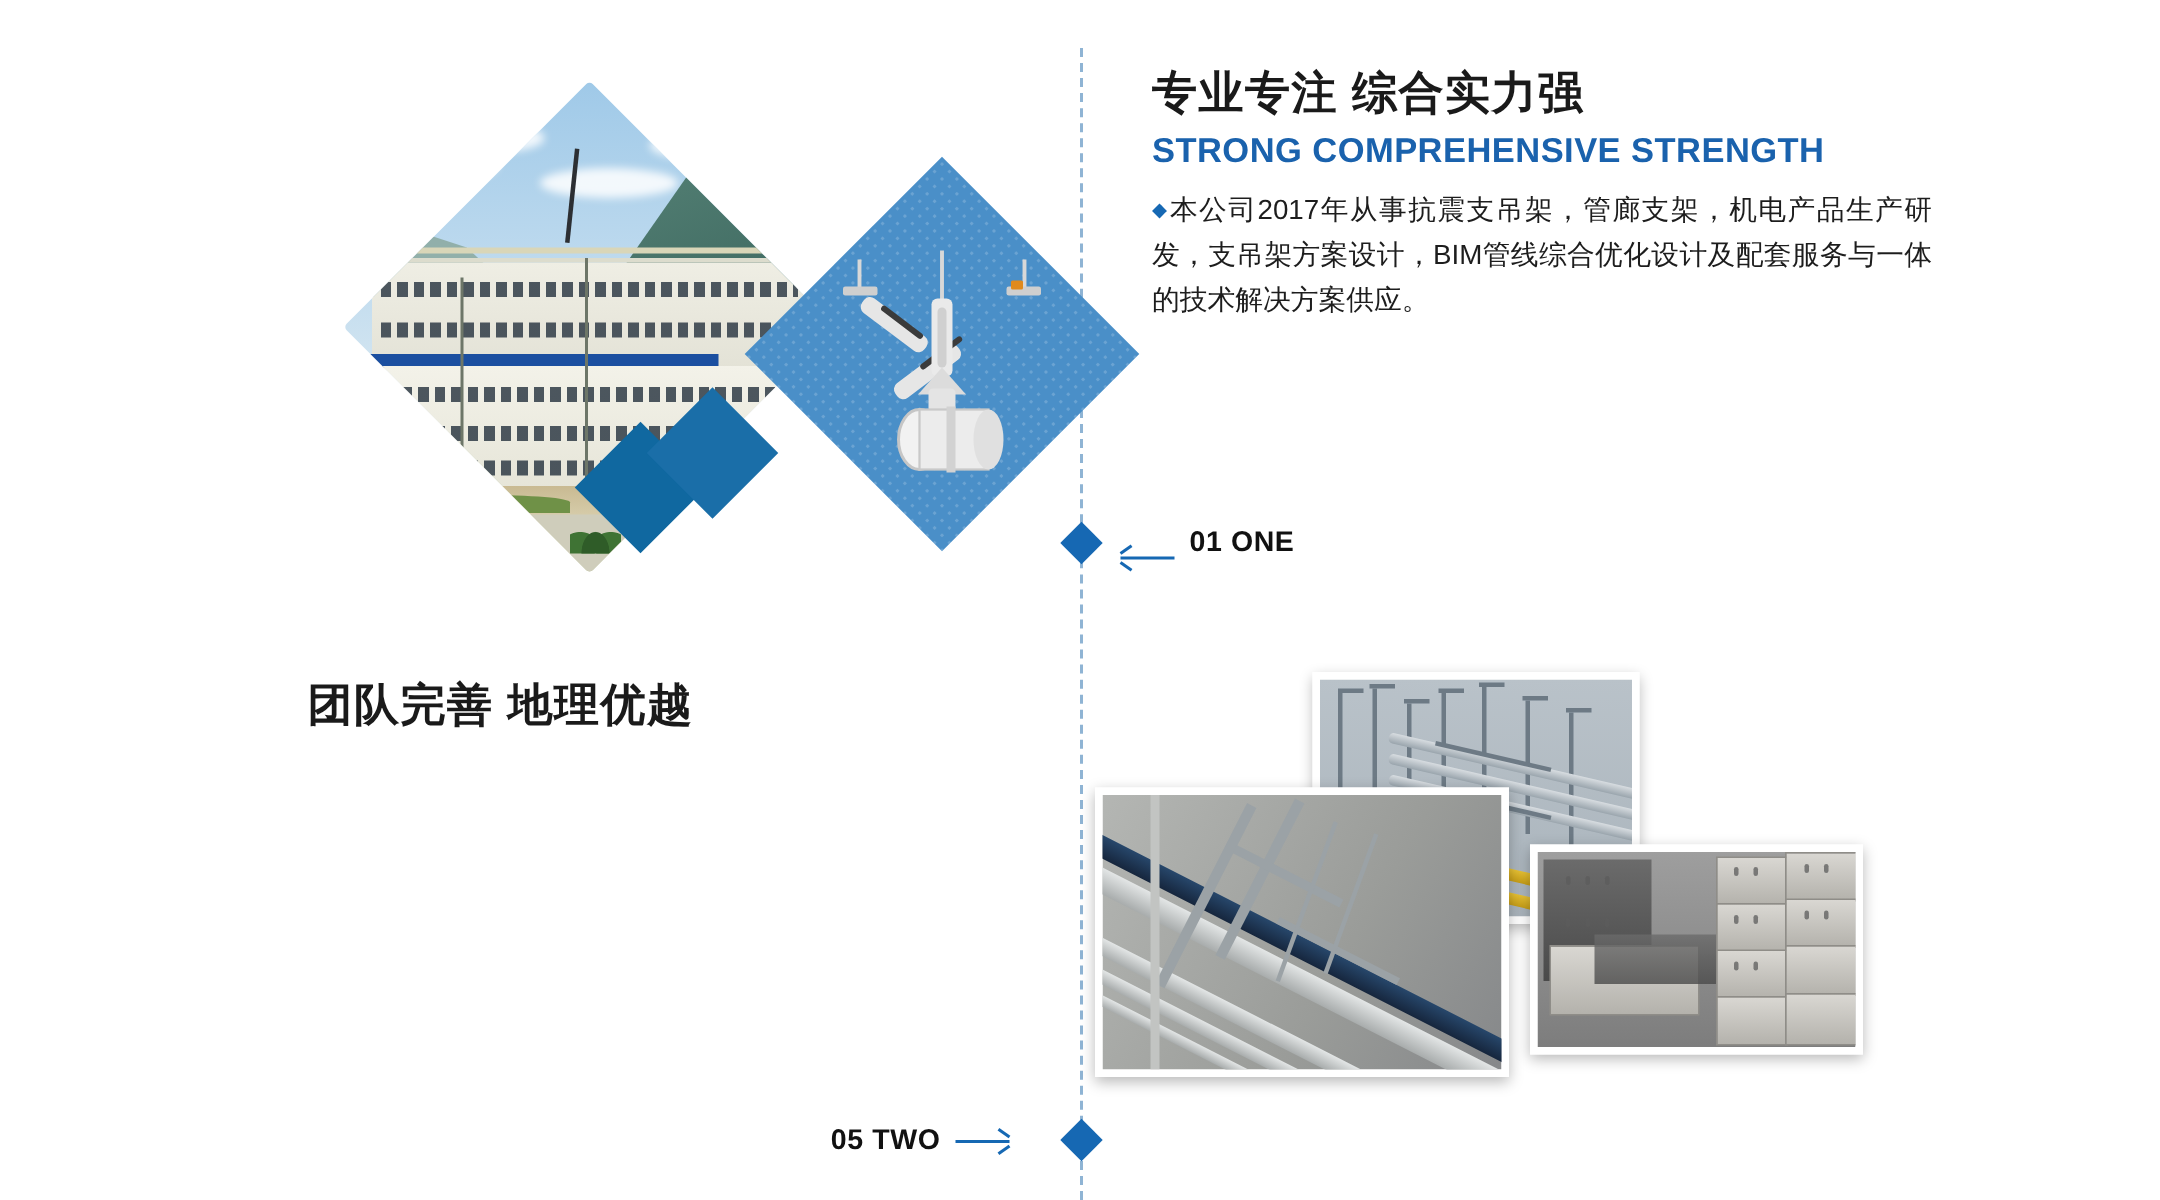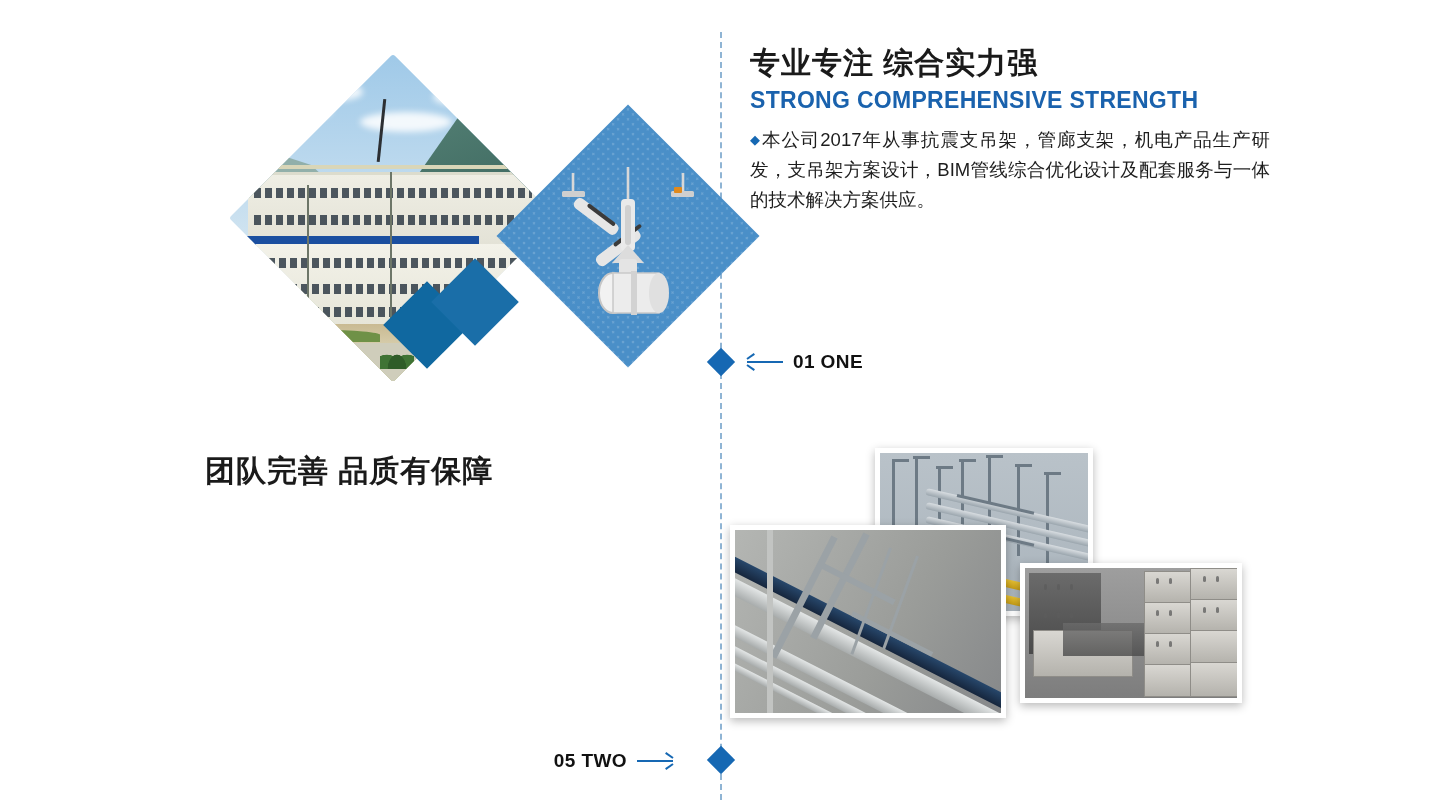--- a/index.html
+++ b/index.html
@@ -44,21 +44,21 @@
   .marker {
     position: absolute;
     display: flex;
     align-items: center;
     gap: 10px;
     font-size: 19px;
     font-weight: bold;
     color: #111111;
     letter-spacing: .4px;
   }
-  .marker-one { left: 747px; top: 351px; }
+  .marker-one { left: 747px; top: 351px; align-items: flex-end; }
   .marker-two { right: 767px; top: 750px; }
   .arrow-line {
     display: inline-block;
     position: relative;
     width: 36px;
     height: 2px;
     background: #1668b3;
   }
   .arrow-line::before,
   .arrow-line::after {
@@ -68,21 +68,21 @@
     height: 2px;
     background: #1668b3;
   }
   .arrow-left::before { left: 0; top: -3px;  transform: rotate(-35deg); transform-origin: left center; }
   .arrow-left::after  { left: 0; top:  3px;  transform: rotate( 35deg); transform-origin: left center; }
   .arrow-right::before{ right: 0; top: -3px; transform: rotate( 35deg); transform-origin: right center; }
   .arrow-right::after { right: 0; top:  3px; transform: rotate(-35deg); transform-origin: right center; }
 
   
   .block { position: absolute; }
-  .block-one { left: 750px; top: 44px;  width: 520px; }
+  .block-one { left: 768px; top: 44px;  width: 520px; }
   .block-two { left: 205px; top: 452px; width: 500px; }
 
   .title-cn {
     font-size: 30px;
     font-weight: bold;
     color: #1a1a1a;
     letter-spacing: 1px;
     line-height: 1.25;
     margin: 0 0 4px 0;
   }
@@ -422,21 +422,21 @@
     <h3 class="title-en">STRONG COMPREHENSIVE STRENGTH</h3>
     <p class="para"><span class="bullet">◆</span><span>本公司2017年从事抗震支吊架，管廊支架，机电产品生产研发，支吊架方案设计，BIM管线综合优化设计及配套服务与一体的技术解决方案供应。</span></p>
   </div>
 
   <div class="marker marker-one">
     <span class="arrow-line arrow-left"></span>
     <span>01 ONE</span>
   </div>
 
   <div class="block block-two">
-    <h2 class="title-cn">团队完善 品质有保障</h2>
+    <h2 class="title-cn">团队完善 地理优越</h2>
   </div>
 
   <div class="marker marker-two">
     <span>05 TWO</span>
     <span class="arrow-line arrow-right"></span>
   </div>
 
   <div class="collage-photos">
 
     <div class="photo photo-rack">

